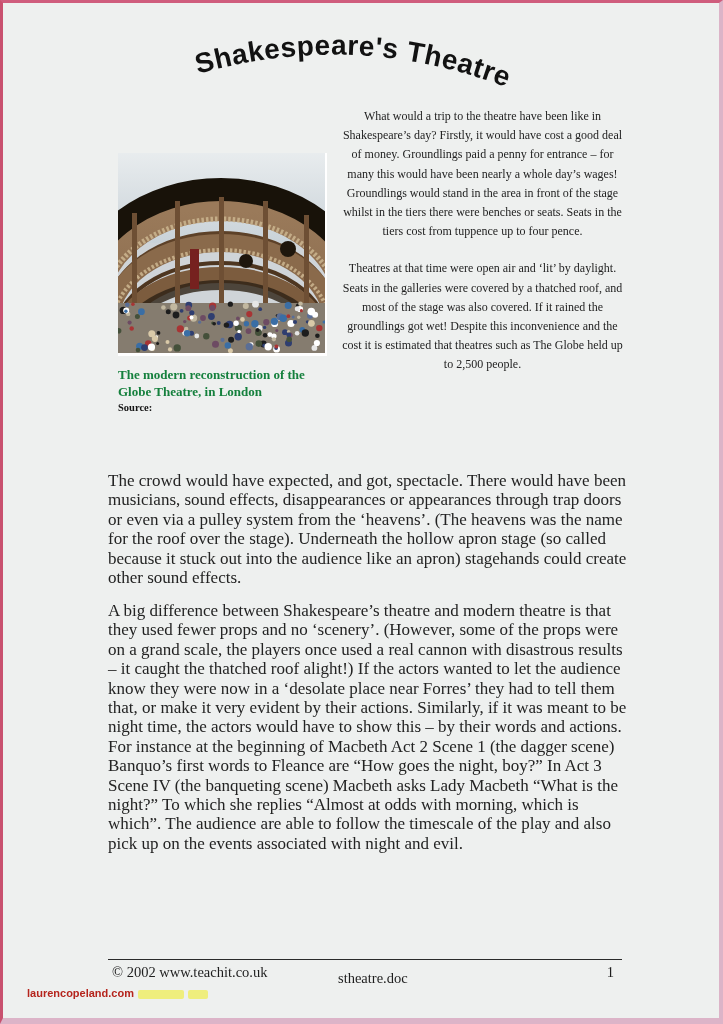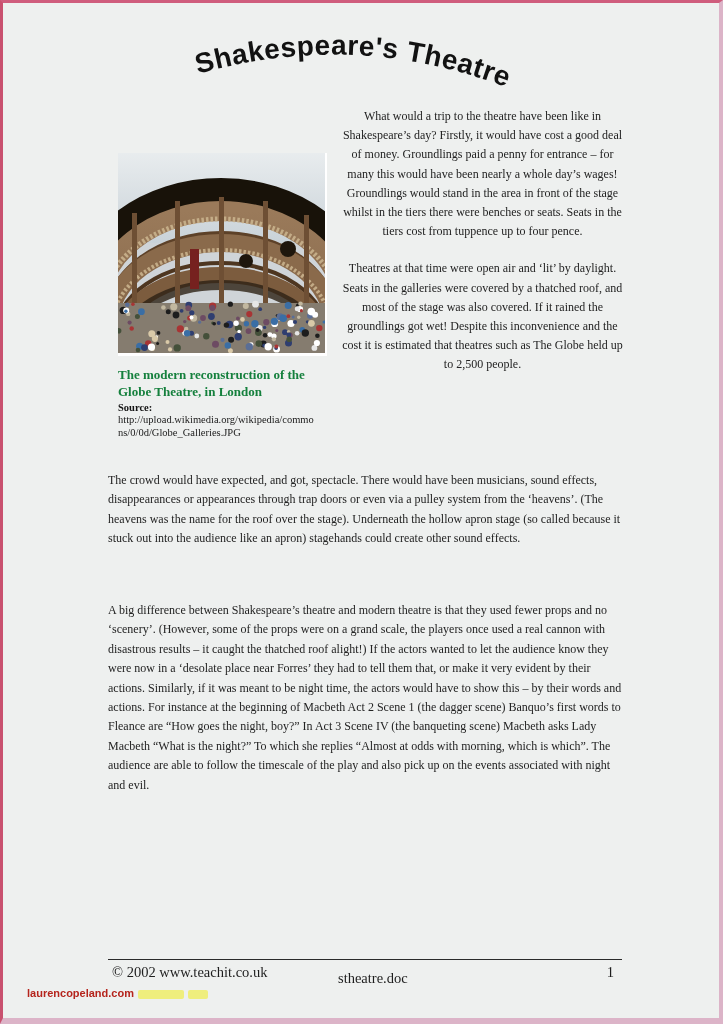--- a/index.html
+++ b/index.html
@@ -19,21 +19,21 @@
   
   #col-right{left:335px; top:96px; width:289px; font-size:12px; line-height:19.2px; text-align:center;margin-top:8px;}
   #col-right p{margin:0 0 18px 0;}
   
   #photo-block{left:115px; top:150px; width:207px;}
   #globe-photo{display:block; width:207px; height:200px; border-right:2px solid #fff; border-bottom:3px solid #fff; background:#cfd4d8;}
   #caption{margin-top:11px; font-size:13px; line-height:16.5px; font-weight:bold; color:#15803d;}
   #source-label{margin-top:2px; font-size:10.5px; font-weight:bold; color:#141414;}
   #source-url{font-size:10.5px; line-height:13px; color:#202020; word-break:break-all; width:200px;}
   
-  .fullpara{left:105px; width:521px; font-size:12px; line-height:19.4px;}
+  .fullpara{left:105px; width:521px; font-size:17px; line-height:19.4px;}
   #p3{top:468px;}
   #p4{top:598px;}
   
   #footer-rule{left:105px; top:956px; width:514px; height:1px; background:#2a2a2a;}
   #footer{left:105px; top:961px; width:514px; height:20px; font-size:14.5px; color:#1e1e1e;}
   #footer .copyright{position:absolute; left:4px; top:0;}
   #footer .filename{position:absolute; left:230px; top:6px;}
   #footer .pagenum{position:absolute; right:8px; top:0;}
   
   #watermark{left:24px; top:984px; font-family:"Liberation Sans", sans-serif; font-size:11px; font-weight:bold; white-space:nowrap;}
@@ -232,21 +232,20 @@
           <circle cx="170.4" cy="163.2" r="1.9" fill="#a83434"></circle>
           <circle cx="33.5" cy="194.1" r="3.6" fill="#ffffff"></circle>
           <circle cx="112.4" cy="151.2" r="2.6" fill="#1d1d1d"></circle>
           <circle cx="140.8" cy="190.6" r="3.3" fill="#44503a"></circle>
           <circle cx="7.9" cy="158.2" r="1.7" fill="#3a6ea5"></circle>
           <circle cx="156.4" cy="168.4" r="3.6" fill="#3a6ea5"></circle>
         </g>
     </svg>
     <div id="caption">The modern reconstruction of the Globe Theatre, in London</div>
     <div id="source-label">Source:</div>
-    <div id="source-url">http://upload.wikimedia.org/wikipedia/commons/0/0d/Globe_Galleries.JPG</div>
   </div>
 
   <div id="p3" class="abs fullpara">The crowd would have expected, and got, spectacle.  There would have been musicians, sound effects, disappearances or appearances through trap doors or even via a pulley system from the ‘heavens’.  (The heavens was the name for the roof over the stage).  Underneath the hollow apron stage (so called because it stuck out into the audience like an apron) stagehands could create other sound effects.</div>
   <div id="p4" class="abs fullpara">A big difference between Shakespeare’s theatre and modern theatre is that they used fewer props and no ‘scenery’.  (However, some of the props were on a grand scale, the players once used a real cannon with disastrous results – it caught the thatched roof alight!) If the actors wanted to let the audience know they were now in a ‘desolate place near Forres’ they had to tell them that, or make it very evident by their actions.  Similarly, if it was meant to be night time, the actors would have to show this – by their words and actions.  For instance at the beginning of Macbeth Act 2 Scene 1 (the dagger scene) Banquo’s first words to  Fleance are “How goes the night, boy?”  In Act 3 Scene IV (the banqueting scene) Macbeth asks Lady Macbeth “What is the night?” To which she replies “Almost at odds with morning, which is which”.  The audience are able to follow the timescale of the play and also pick up on the events associated with night and evil.</div>
 
   <div id="footer-rule" class="abs"></div>
   <div id="footer" class="abs">
     <span class="copyright">© 2002 www.teachit.co.uk</span>
     <span class="filename">stheatre.doc</span>
     <span class="pagenum">1</span>

